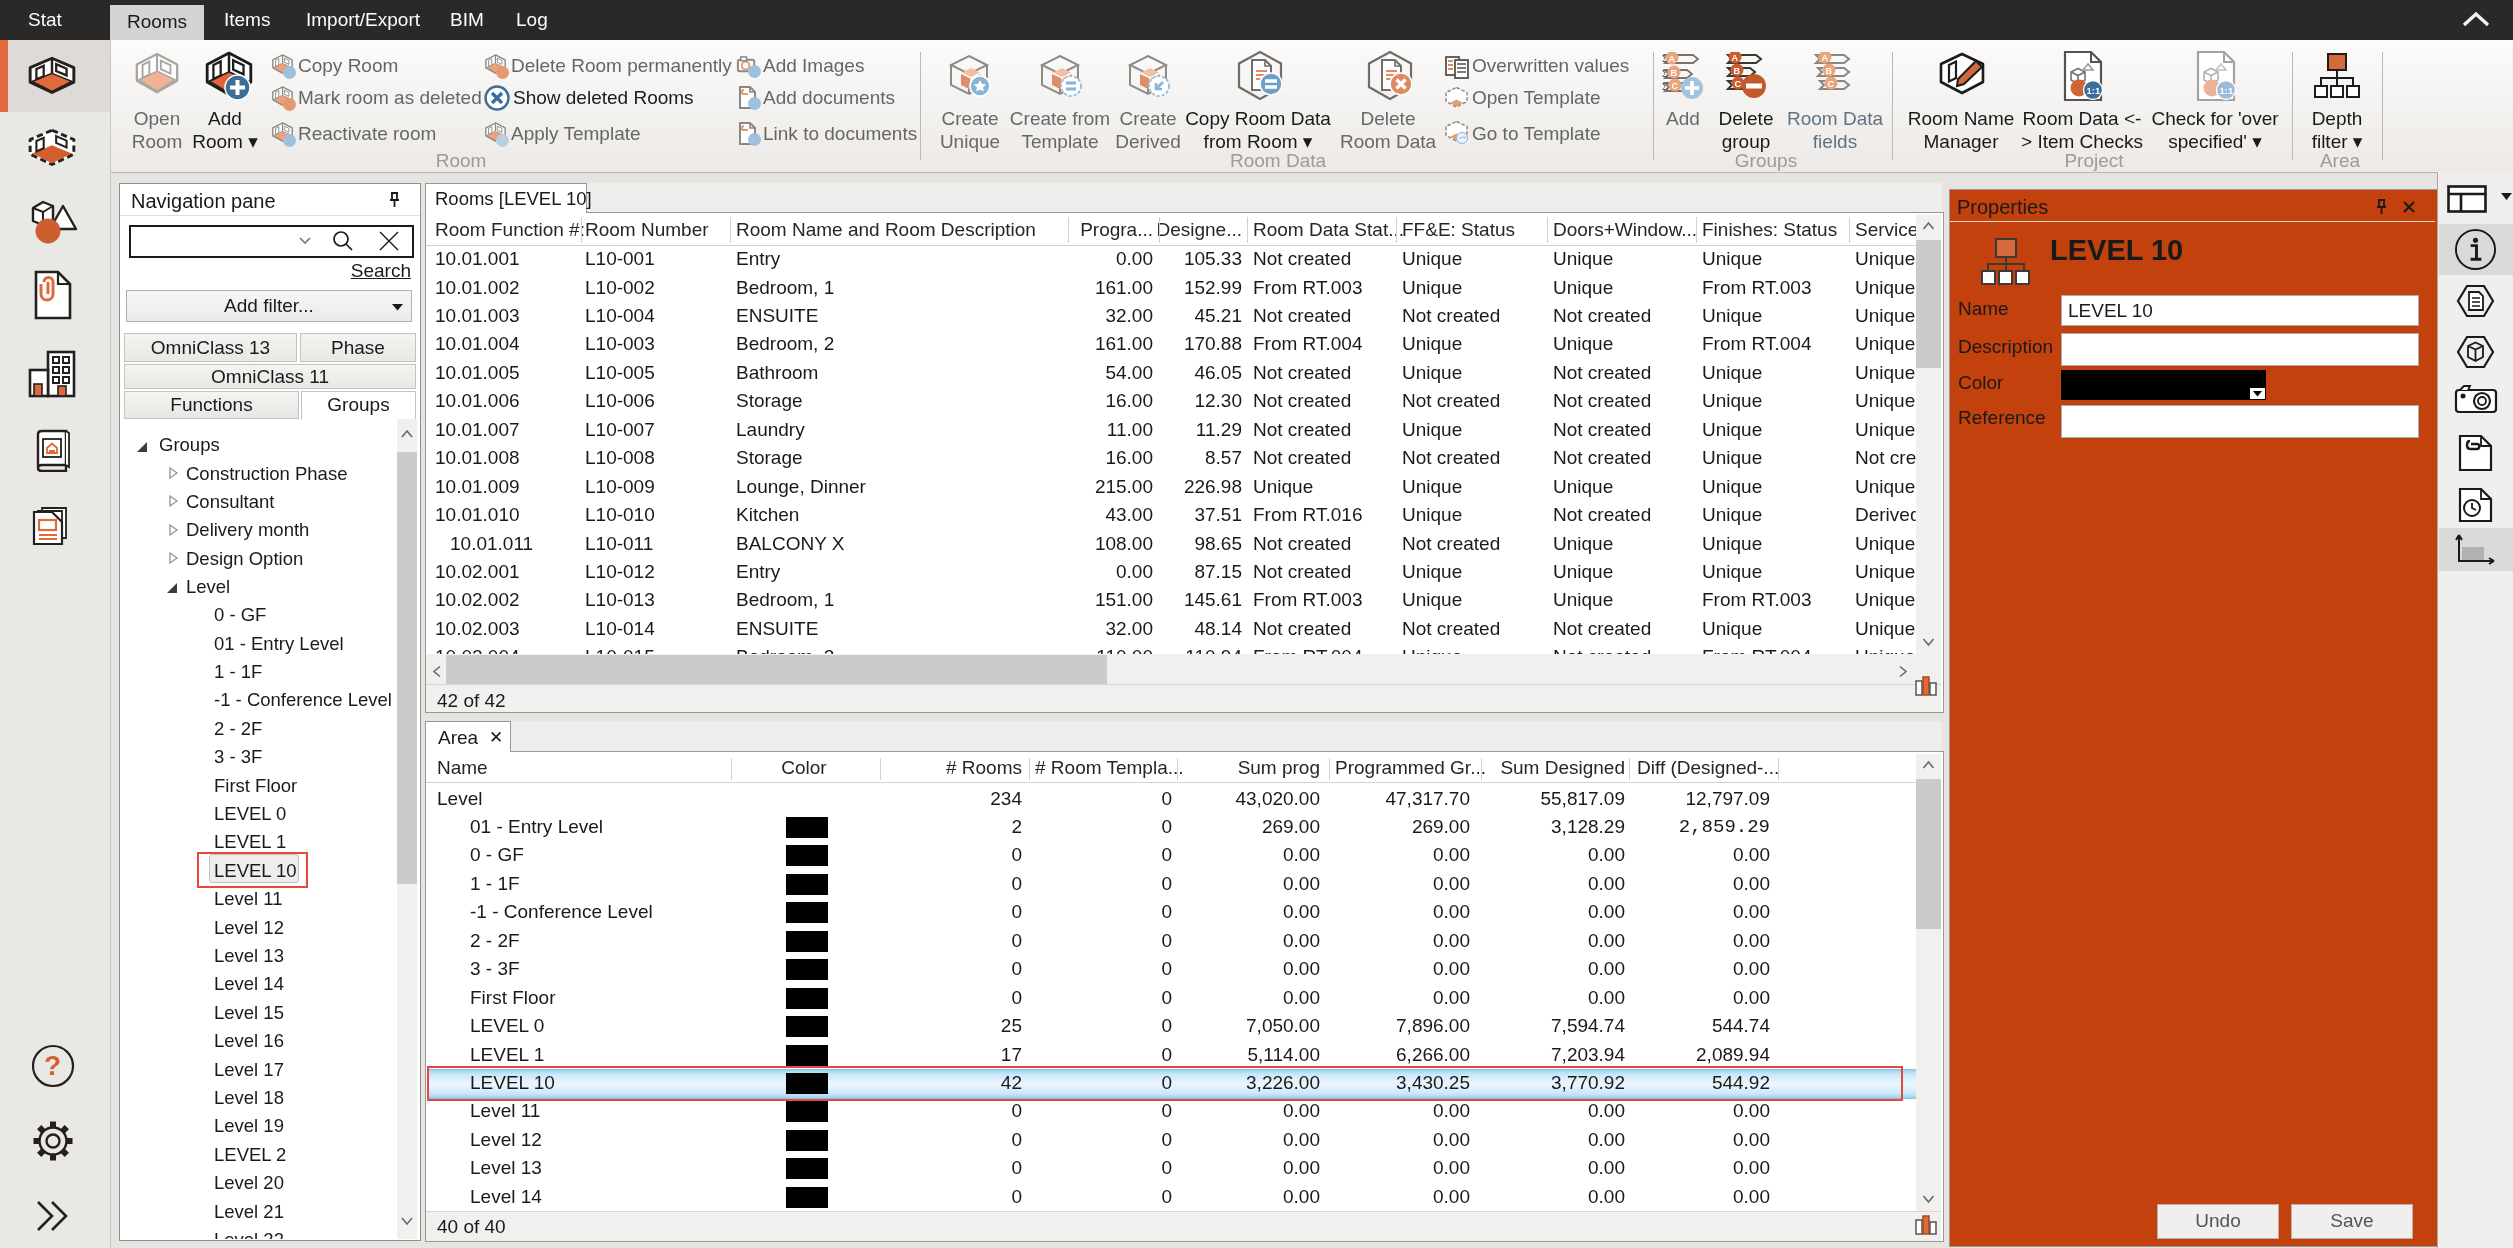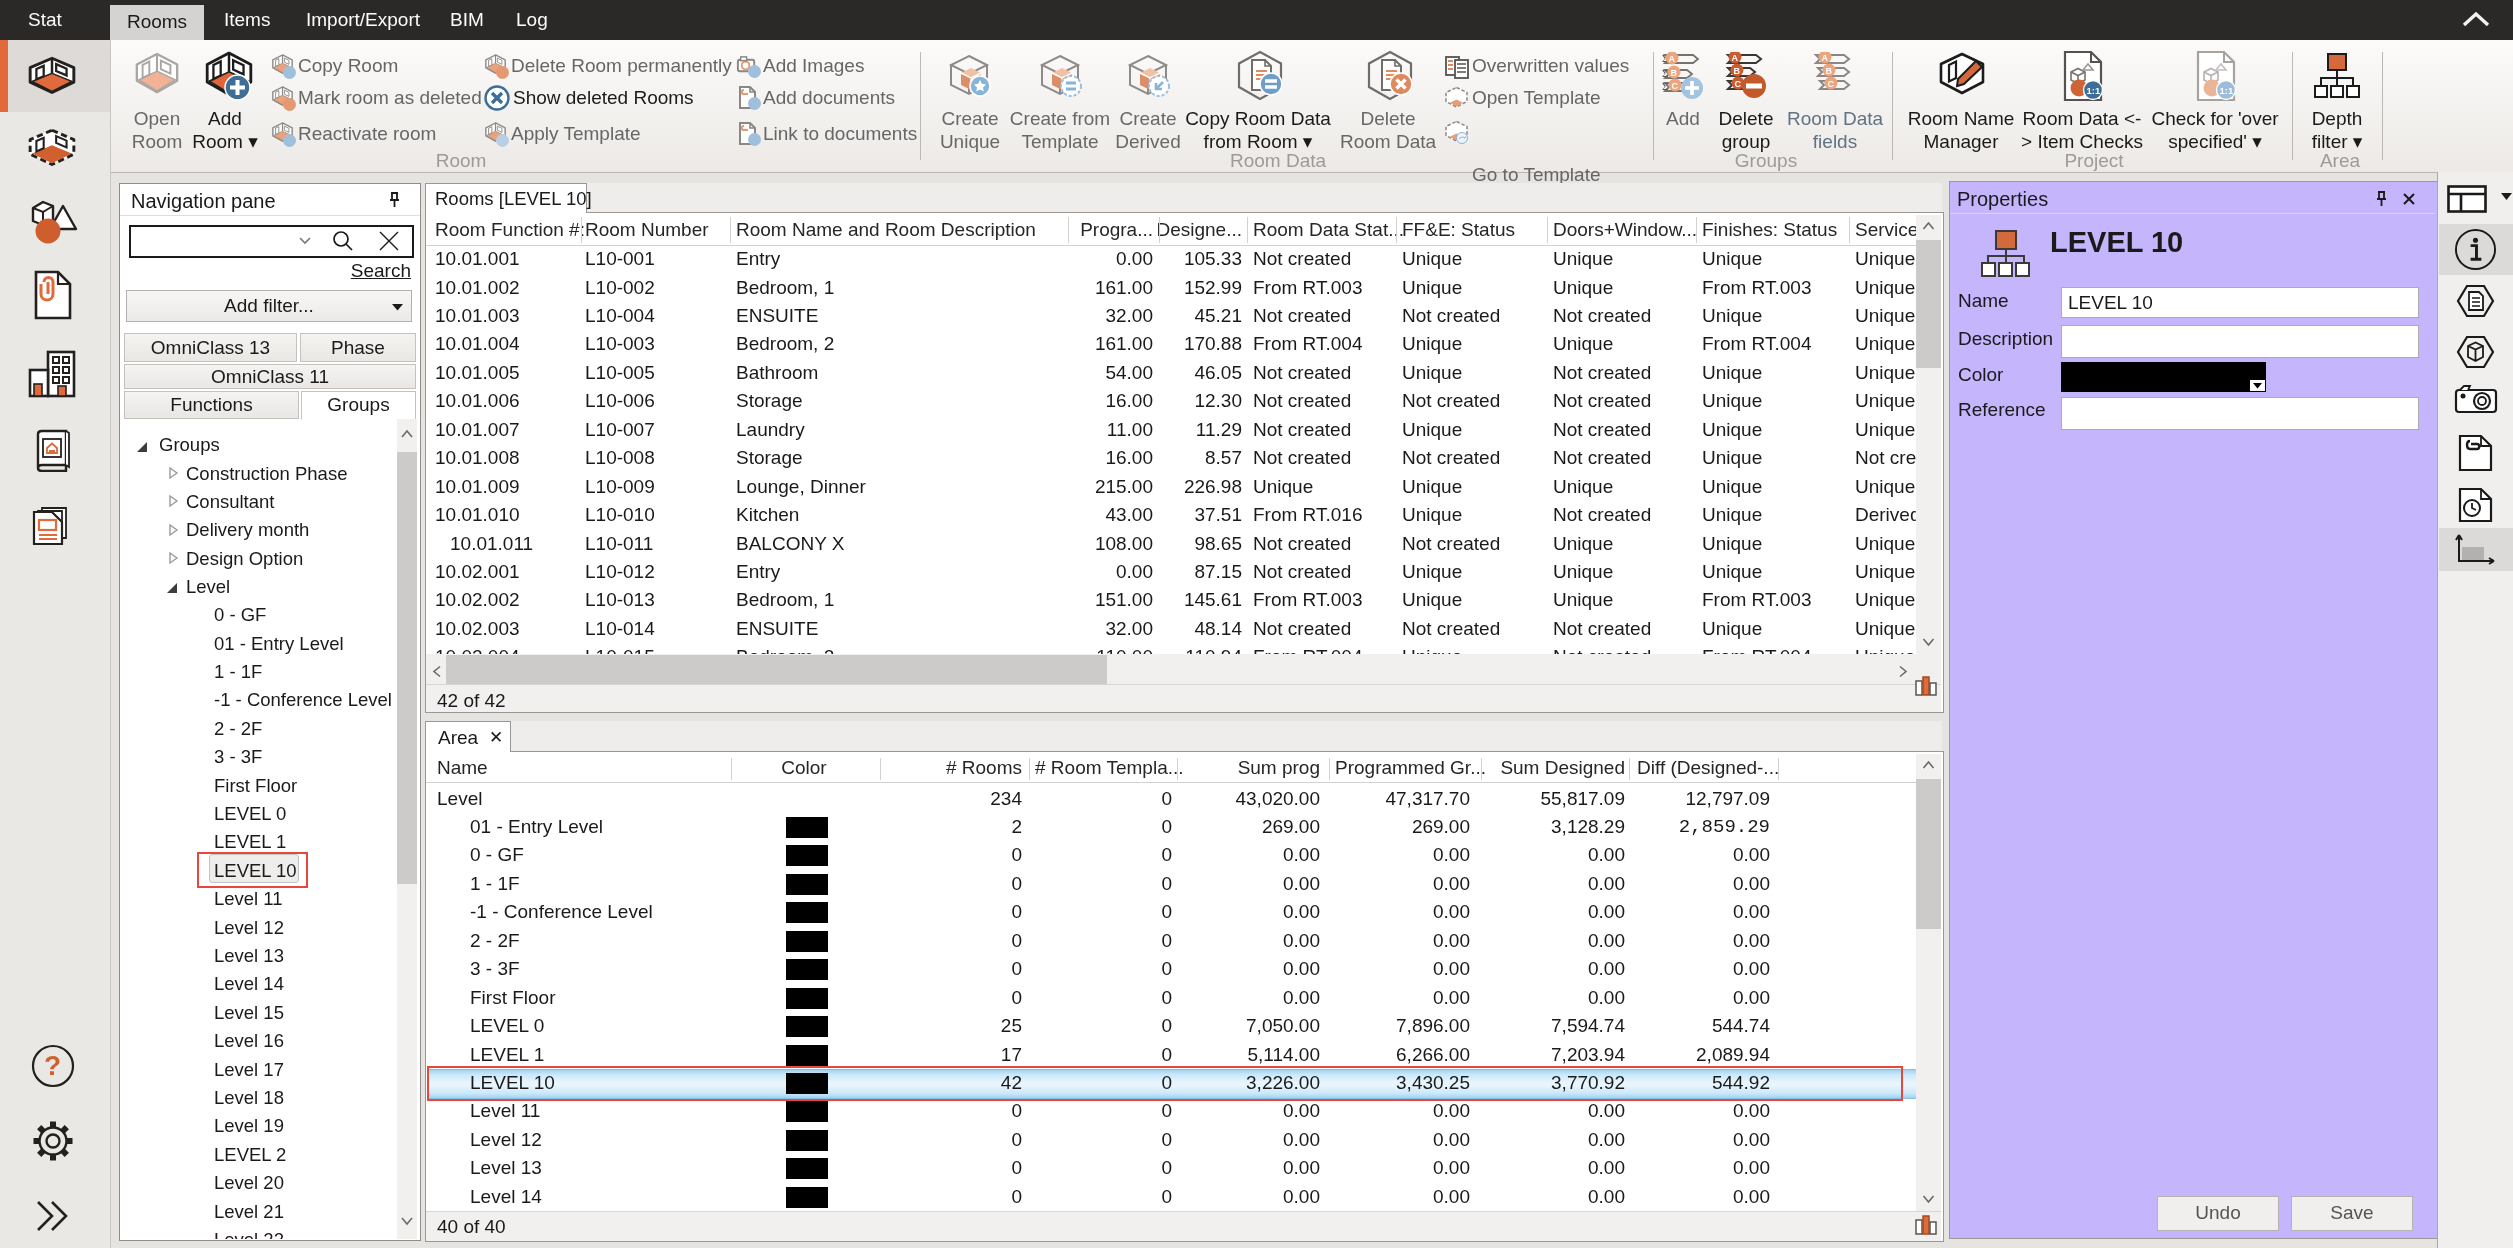--- a/index.html
+++ b/index.html
@@ -41,21 +41,21 @@
 #lowerpanel{left:425px;top:751px;width:1517px;height:489px;background:#fff;border:1px solid #9a9795;}
 .hcell{position:absolute;font-size:19px;color:#262626;white-space:nowrap;overflow:hidden;}
 .cell{position:absolute;font-size:19px;color:#1a1a1a;white-space:nowrap;overflow:hidden;}
 .vline{position:absolute;width:1px;background:#d4d2cf;}
 .hline{position:absolute;height:1px;background:#d4d2cf;}
 .swatch{position:absolute;width:42px;height:21px;background:#000;}
 
 #hlrow{position:absolute;background:linear-gradient(180deg,#9fd1f0 0%,#c8e7fa 15%,#e9f5fd 45%,#e9f5fd 55%,#c8e7fa 85%,#9fd1f0 100%);border-top:1px solid #86c2ea;border-bottom:1px solid #86c2ea;}
 .redbox{position:absolute;border:2px solid #e8483c;}
 
-#props{left:1949px;top:181px;width:487px;height:1056px;background:#c4b5fd;border:1px solid #9a9795;}
+#props{left:1949px;top:189px;width:487px;height:1056px;background:#c2410c;border:1px solid #9a9795;}
 #props .lbl{position:absolute;left:8px;font-size:19px;color:#1a1a1a;}
 #props .inp{position:absolute;left:111px;width:356px;height:29px;background:#fff;border:1px solid #ababab;font-size:19px;line-height:29px;color:#1a1a1a;}
 .pbtn{position:absolute;width:120px;height:33px;border:1px solid #b5b2af;background:#f0efed;font-size:19px;color:#555;text-align:center;line-height:31px;}
 
 #rightstrip{left:2437px;top:172px;width:76px;height:1076px;background:#f0efed;border-left:1px solid #aaa7a4;}
 .rssel{position:absolute;left:1px;width:75px;background:#dcdad8;}
 </style></head>
 <body>
 <div class="abs" id="topbar">
   <span class="tab" style="left:28px;">Stat</span>
@@ -228,21 +228,21 @@
       <path d="M25 3 L46 13 L46 31 L25 42 L4 31 L4 13 Z" fill="#fff" stroke="#8a8784" stroke-width="3" stroke-dasharray="7 4"></path>
       <path d="M25 27 L38 33.5 L25 41 L12 33.5 Z" fill="#e99d72"></path>
     </svg>
   <span class="rsmall" style="left:1361px;top:47px;">Open Template</span>
   <svg class="abs" style="left:1333px;top:80px" width="25" height="25" viewBox="0 0 50 50">
       <path d="M25 3 L46 13 L46 31 L25 42 L4 31 L4 13 Z" fill="#fff" stroke="#8a8784" stroke-width="3" stroke-dasharray="7 4"></path>
       <path d="M25 27 L38 33.5 L25 41 L12 33.5 Z" fill="#e99d72"></path>
       <circle cx="36" cy="36" r="11" fill="#eef4f9" stroke="#88b4d8" stroke-width="2"></circle>
       <path d="M30 38 a7 5 0 0 1 12 -2 l-2 -1 m2 1 l1 -3" stroke="#88b4d8" stroke-width="2" fill="none"></path>
     </svg>
-  <span class="rsmall" style="left:1361px;top:83px;margin-top:41px;">Go to Template</span>
+  <span class="rsmall" style="left:1361px;top:83px;">Go to Template</span>
   <div class="rlabel" style="left:1167px;">Room Data</div>
   <div class="rsep" style="left:1542px;"></div>
 
   <svg class="abs" style="left:1548px;top:12px" width="48" height="48" viewBox="0 0 48 48">
       <g stroke="#76736f" fill="none" stroke-width="1.8">
         <path d="M8 4 l4 0 M6 11 h28 l5 4 -5 4 h-28 l4 -4 Z" transform="translate(0,-8)"></path>
         <path d="M6 18 h22 l5 4 -5 4 h-22 l4 -4 Z"></path>
         <path d="M6 31 h18 l5 4 -5 4 h-18 l4 -4 Z"></path>
       </g>
       <text x="3" y="10" font-size="11" fill="#5a5753" font-family="serif">Σ</text>

